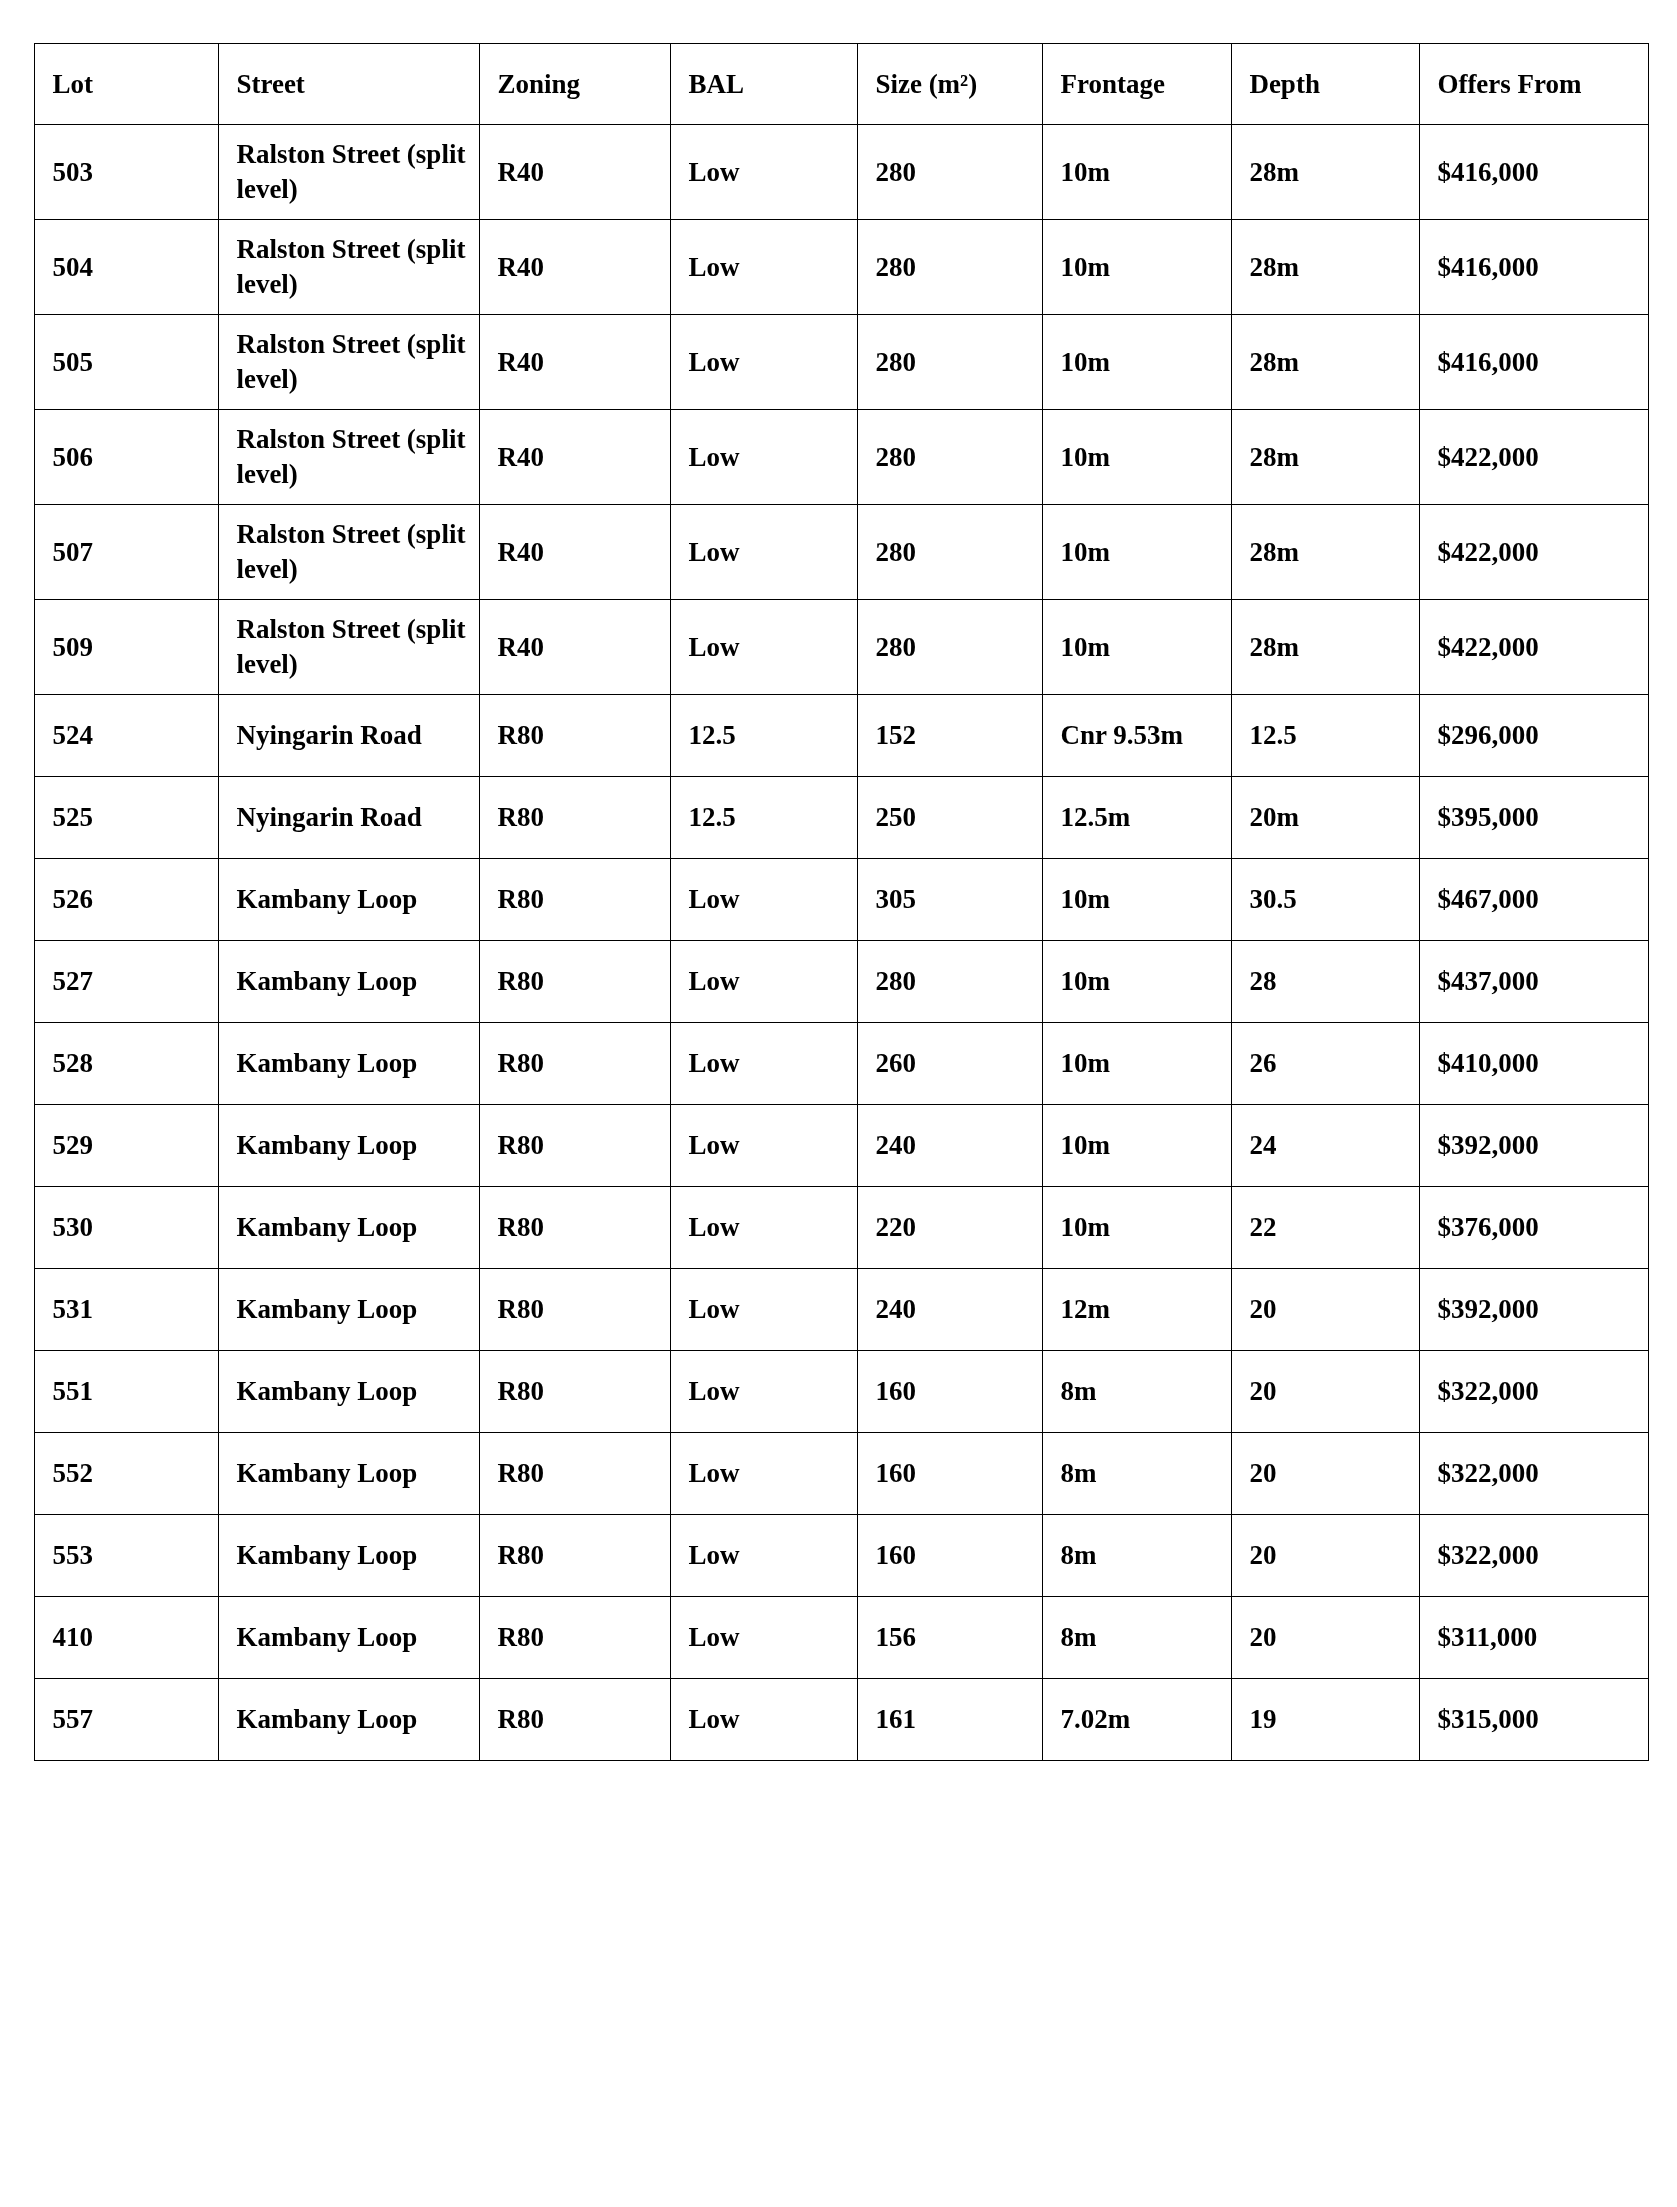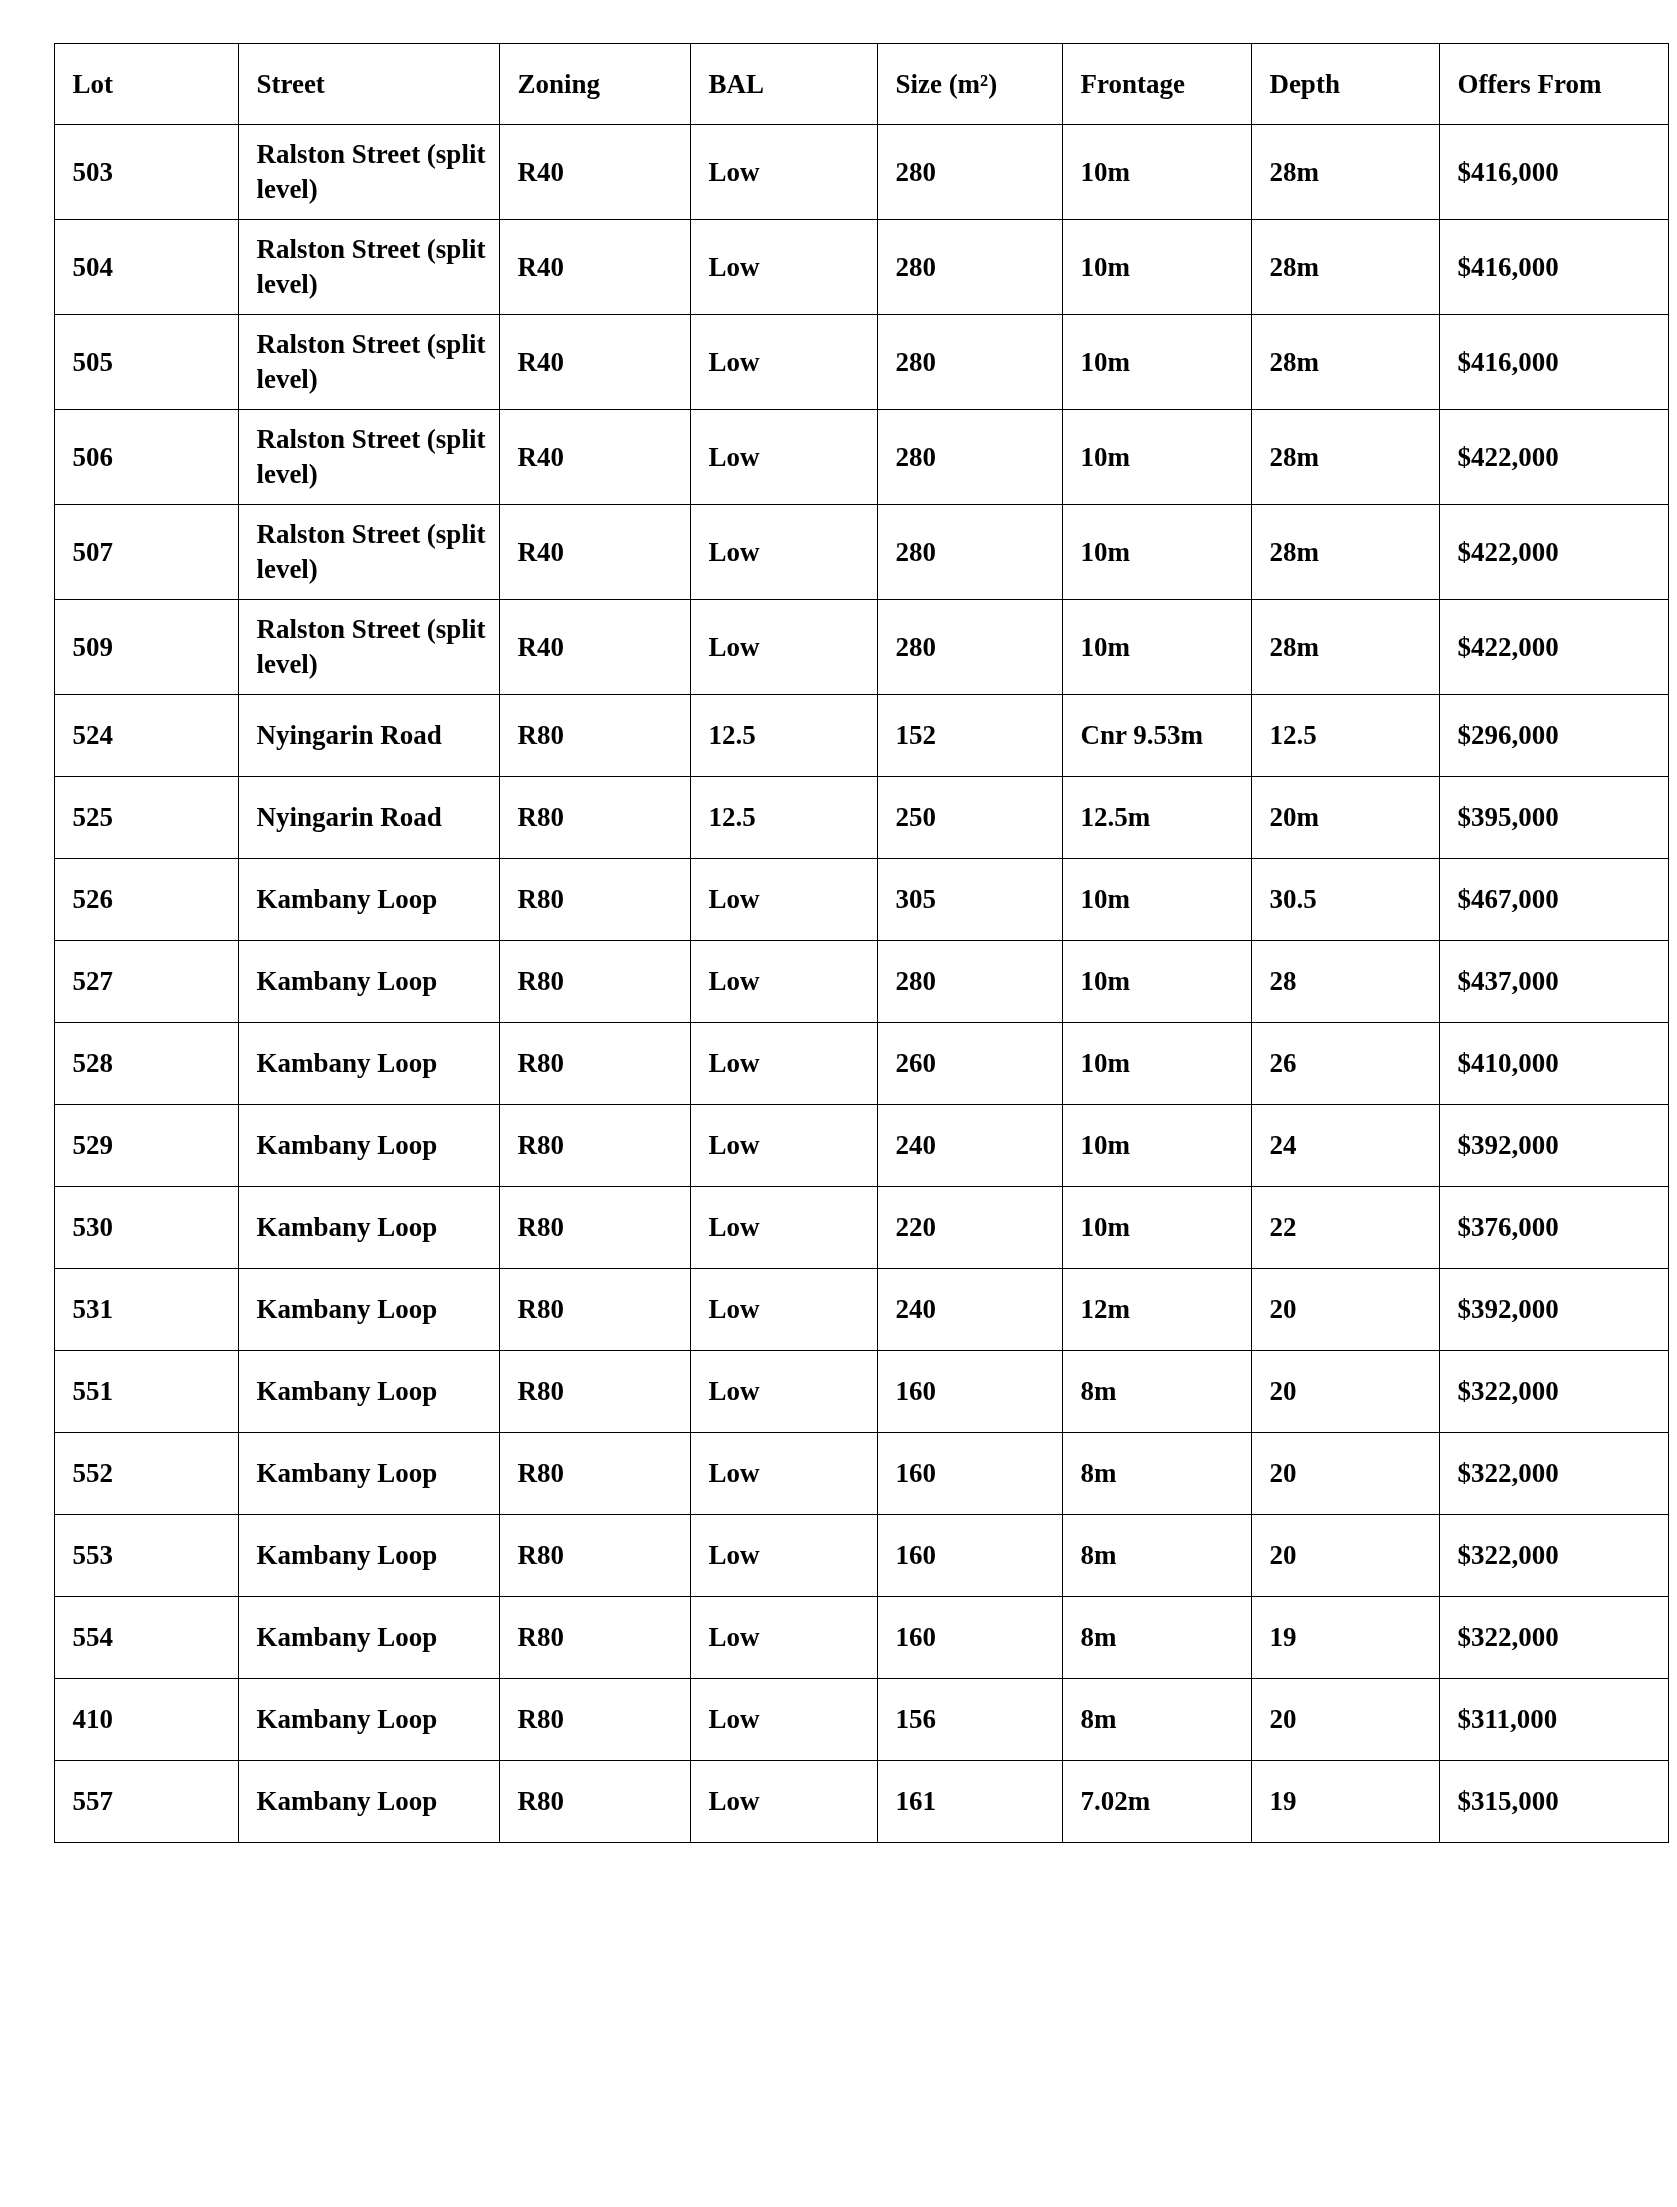--- a/index.html
+++ b/index.html
@@ -10,21 +10,21 @@
   .page {
     position: relative;
     width: 1677px;
     height: 2207px;
     background: #ffffff;
     overflow: hidden;
     font-family: "Liberation Serif", "DejaVu Serif", serif;
   }
   table.lots-table {
     position: absolute;
-    left: 54px;
+    left: 34px;
     top: 43px;
     width: 1614px;
     border-collapse: collapse;
     table-layout: fixed;
   }
   .lots-table th,
   .lots-table td {
     border: 1.7px solid #000000;
     color: #000000;
     font-weight: bold;
@@ -244,30 +244,20 @@
           <td>553</td>
           <td>Kambany Loop</td>
           <td>R80</td>
           <td>Low</td>
           <td>160</td>
           <td>8m</td>
           <td>20</td>
           <td>$322,000</td>
         </tr>
         <tr>
-          <td>554</td>
-          <td>Kambany Loop</td>
-          <td>R80</td>
-          <td>Low</td>
-          <td>160</td>
-          <td>8m</td>
-          <td>19</td>
-          <td>$322,000</td>
-        </tr>
-        <tr>
           <td>410</td>
           <td>Kambany Loop</td>
           <td>R80</td>
           <td>Low</td>
           <td>156</td>
           <td>8m</td>
           <td>20</td>
           <td>$311,000</td>
         </tr>
         <tr>

